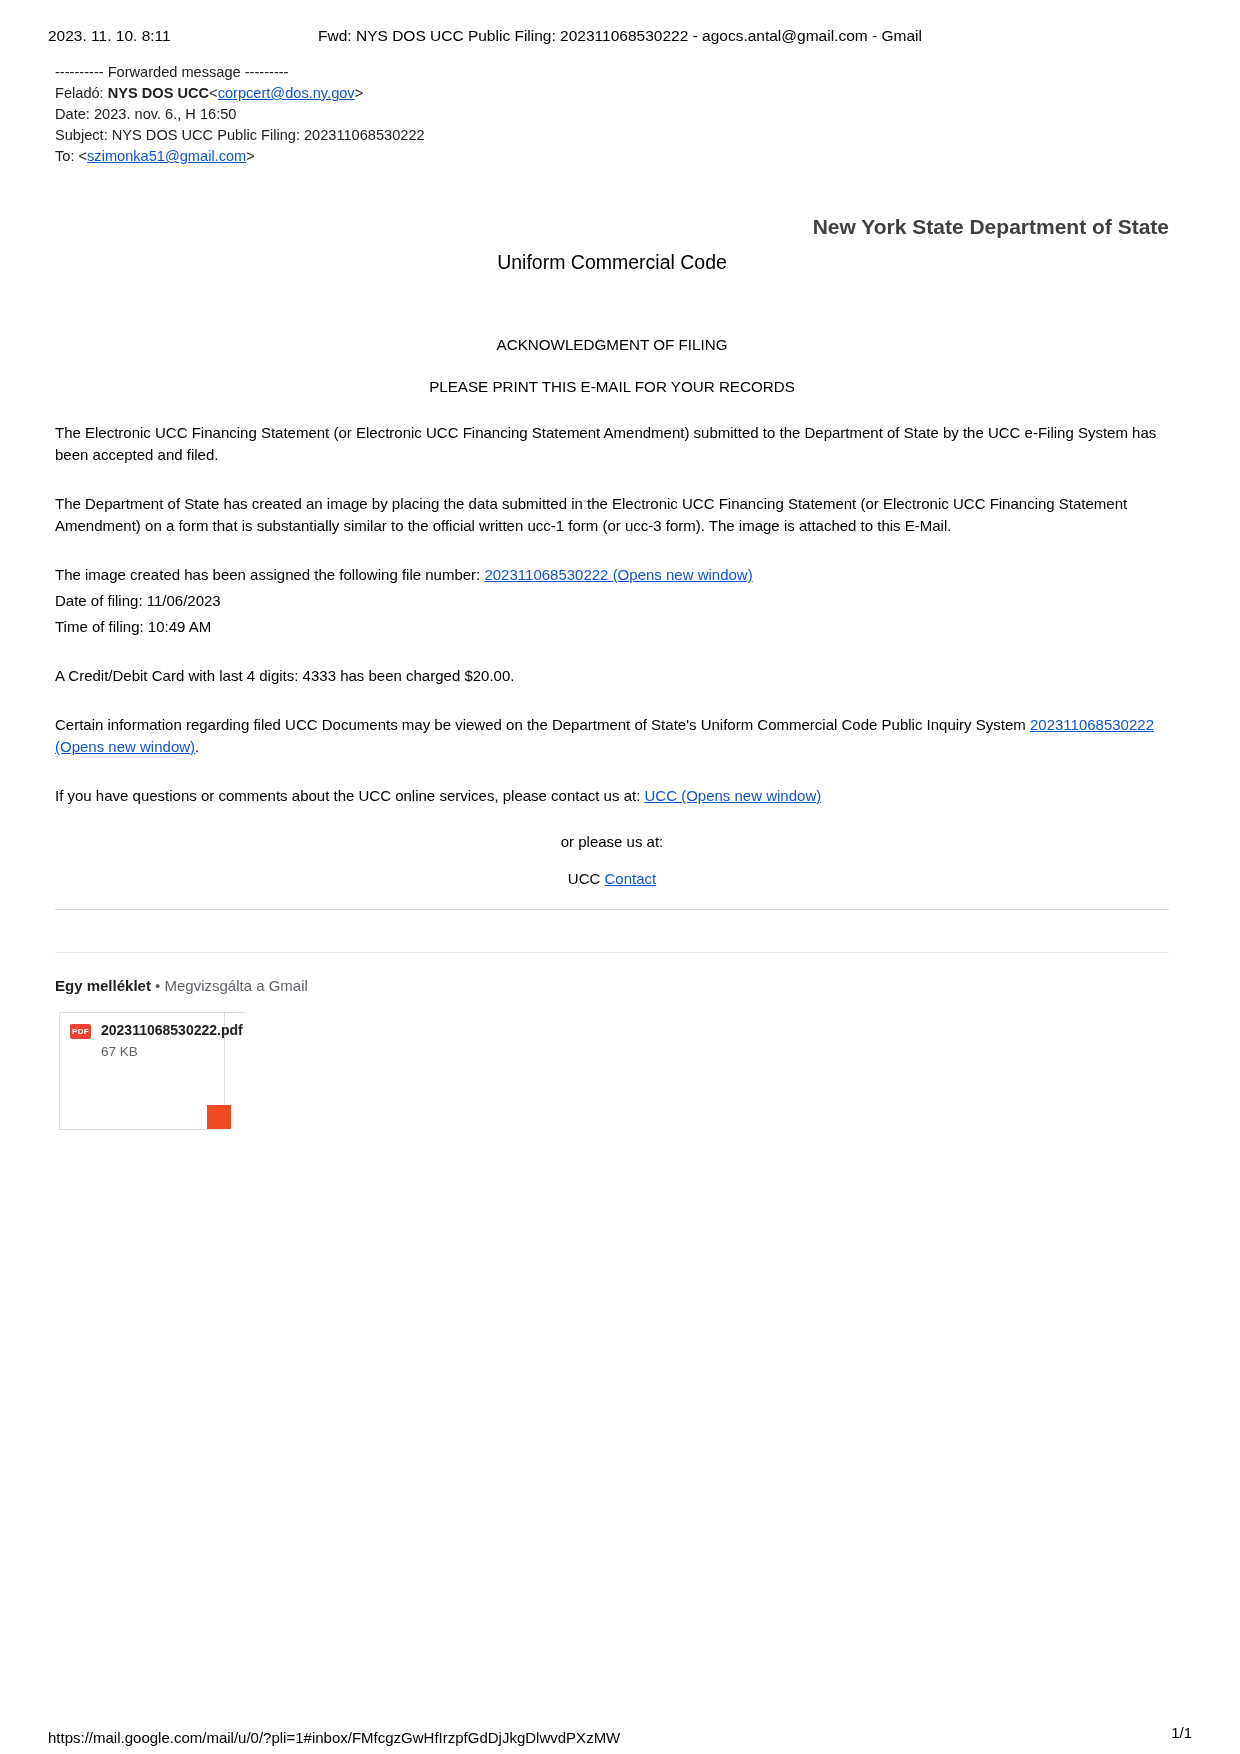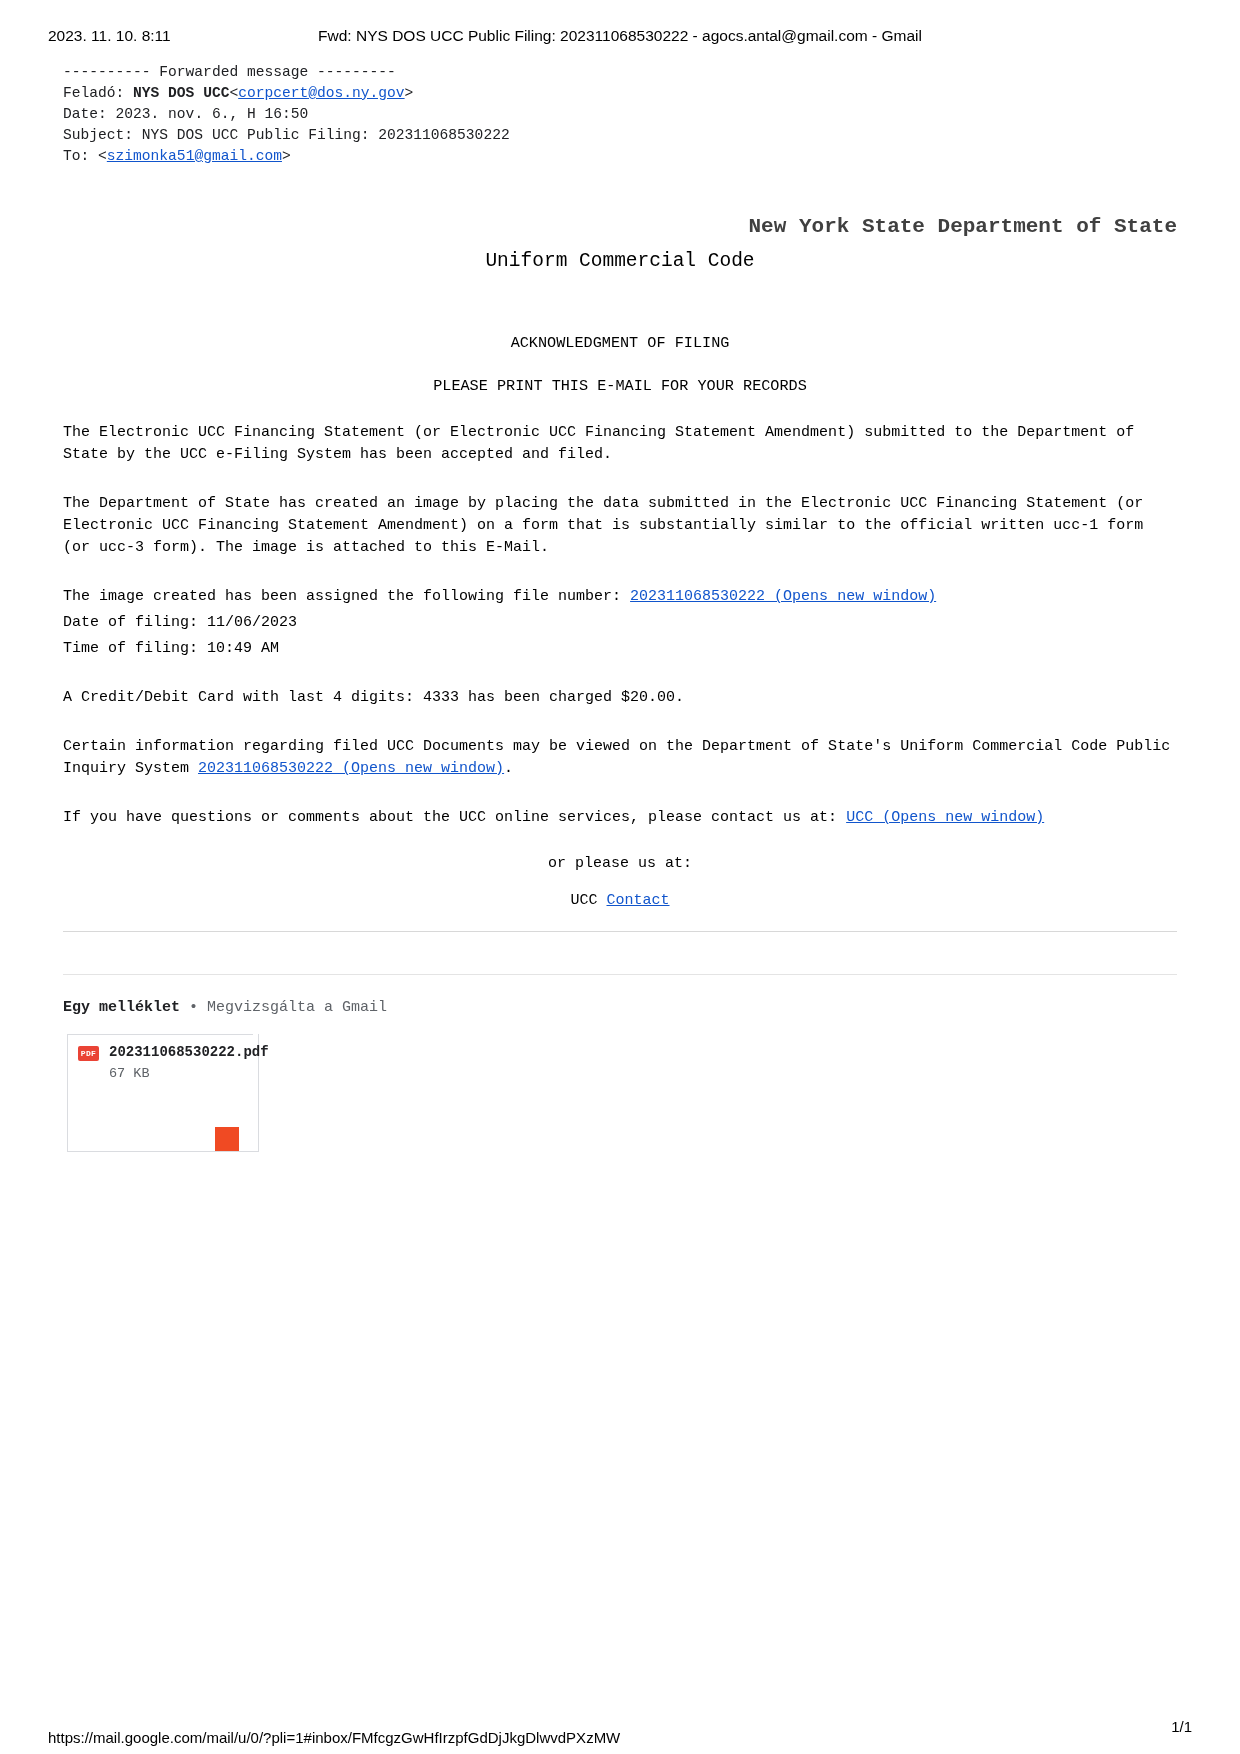--- a/index.html
+++ b/index.html
@@ -42,24 +42,23 @@
     position: absolute;
     left: 0;
     top: 0;
     width: 1240px;
     text-align: center;
     white-space: nowrap;
   }
   
   .content {
     position: absolute;
-    left: 63px;
+    left: 55px;
     top: 62px;
     width: 1114px;
-    font-family: Liberation Mono, monospace;
   }
   .fwd-block {
     font-size: 14.6px;
     line-height: 21px;
     color: #202124;
   }
   .fwd-block div { white-space: nowrap; }
   .fwd-block .lbl { color: #202124; }
   .bold { font-weight: bold; }
   a.lnk {
@@ -130,21 +129,21 @@
     font-size: 15px;
     color: #5f6368;
   }
   .attach-header .att-title {
     font-weight: bold;
     color: #202124;
   }
   .attach-card {
     margin-top: 18px;
     margin-left: 4px;
-    width: 192px;
+    width: 166px;
     height: 118px;
     border: 1px solid #dadce0;
     border-top: none;
     border-left: 1px solid #dadce0;
     position: relative;
     box-sizing: border-box;
     background: #fff;
   }
   .attach-card .card-top-line {
     position: absolute;
@@ -207,21 +206,21 @@
   }
   .page-footer .url {
     position: absolute;
     left: 48px;
     top: 11px;
     white-space: nowrap;
   }
   .page-footer .pgno {
     position: absolute;
     right: 48px;
-    top: 0;
+    top: 6px;
   }
 </style>
 </head>
 <body>
 
 <div class="page">
 
   <div class="print-header">
     <span class="ph-date">2023. 11. 10. 8:11</span>
     <span class="ph-title">Fwd: NYS DOS UCC Public Filing: 202311068530222 - agocs.antal@gmail.com - Gmail</span>

